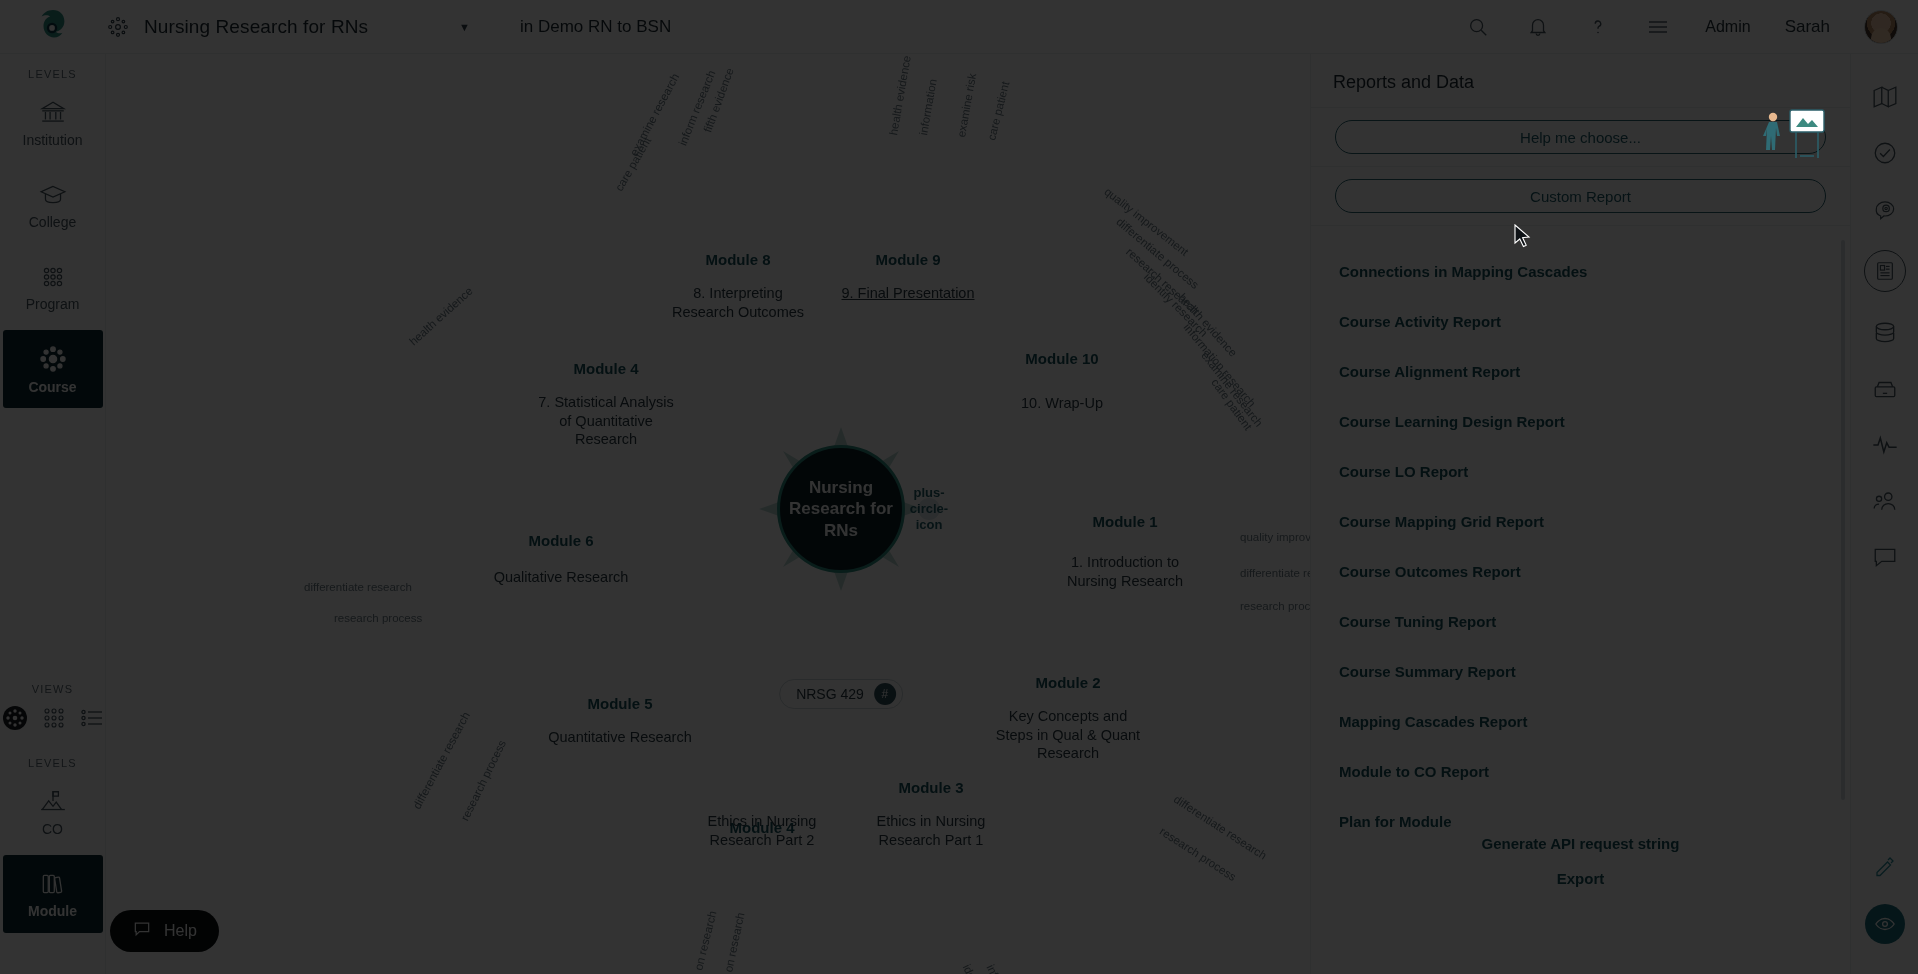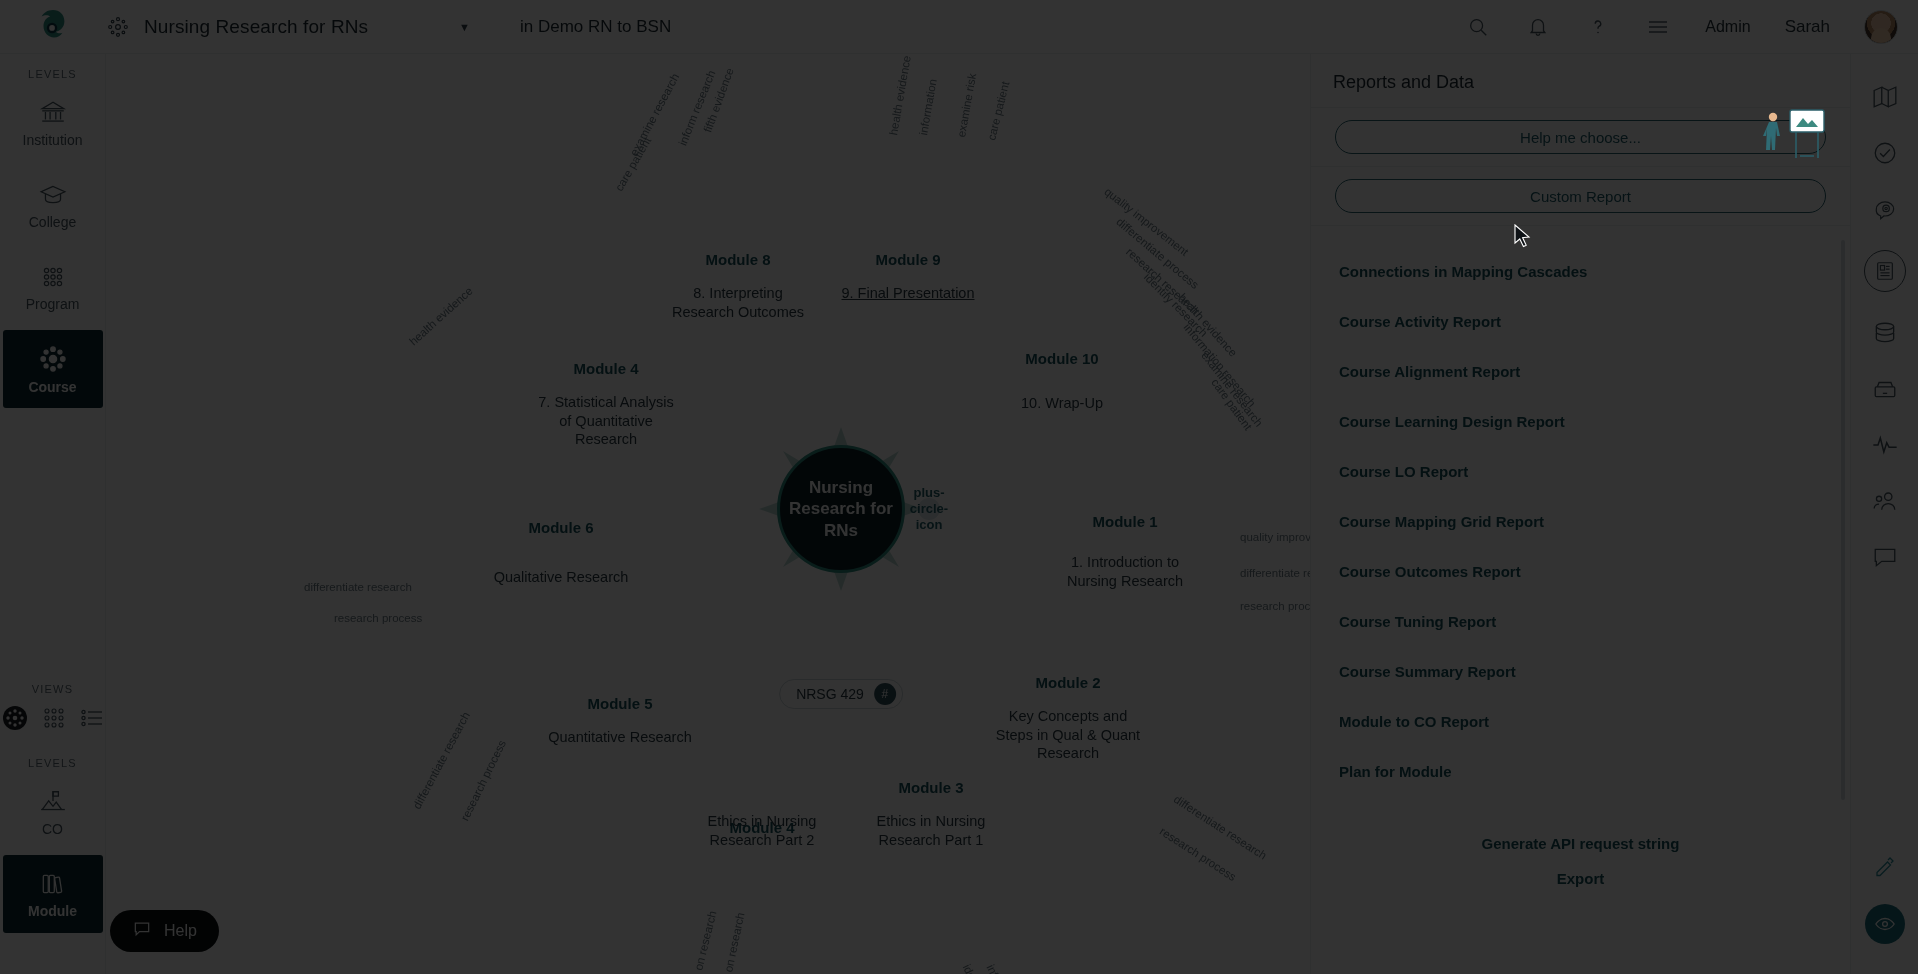--- a/index.html
+++ b/index.html
@@ -377,21 +377,21 @@
         <div class="mod-label" style="left: 1019px; top: 459px;">Module 1</div>
         <div class="mod-text" style="left: 1019px; top: 499px;">1. Introduction to Nursing Research</div>
         <div class="mod-label" style="left: 962px; top: 620px;">Module 2</div>
         <div class="mod-text" style="left: 962px; top: 653px;">Key Concepts and Steps in Qual &amp; Quant Research</div>
         <div class="mod-label" style="left: 825px; top: 725px;">Module 3</div>
         <div class="mod-text" style="left: 825px; top: 758px;">Ethics in Nursing Research Part 1</div>
         <div class="mod-label" style="left: 656px; top: 725px; margin-top: 40px;">Module 4</div>
         <div class="mod-text" style="left: 656px; top: 758px;">Ethics in Nursing Research Part 2</div>
         <div class="mod-label" style="left: 514px; top: 641px;">Module 5</div>
         <div class="mod-text" style="left: 514px; top: 674px;">Quantitative Research</div>
-        <div class="mod-label" style="left: 455px; top: 465px; text-align: center;">Module 6</div>
+        <div class="mod-label" style="left: 455px; top: 478px; text-align: center;">Module 6</div>
         <div class="mod-text" style="left: 455px; top: 514px;">Qualitative Research</div>
         <div class="mod-label" style="left: 500px; top: 306px;">Module 4</div>
         <div class="mod-text" style="left: 500px; top: 339px;">7. Statistical Analysis of Quantitative Research</div>
         <div class="mod-label" style="left: 632px; top: 197px;">Module 8</div>
         <div class="mod-text" style="left: 632px; top: 230px;">8. Interpreting Research Outcomes</div>
         <div class="mod-label" style="left: 802px; top: 197px;">Module 9</div>
         <div class="mod-text" style="left: 802px; top: 230px; text-decoration: underline;">9. Final Presentation</div>
         <div class="mod-label" style="left: 956px; top: 296px;">Module 10</div>
         <div class="mod-text" style="left: 956px; top: 340px;">10. Wrap-Up</div>
       </div>
@@ -445,20 +445,21 @@
       <div id="report-items">
           <div class="rp-item">Connections in Mapping Cascades</div>
           <div class="rp-item">Course Activity Report</div>
           <div class="rp-item">Course Alignment Report</div>
           <div class="rp-item">Course Learning Design Report</div>
           <div class="rp-item">Course LO Report</div>
           <div class="rp-item">Course Mapping Grid Report</div>
           <div class="rp-item">Course Outcomes Report</div>
           <div class="rp-item">Course Tuning Report</div>
           <div class="rp-item">Course Summary Report</div>
+          <div class="rp-item">Mapping Cascades Report</div>
           <div class="rp-item">Module to CO Report</div>
           <div class="rp-item">Plan for Module</div>
         </div>
       <div class="rp-scroll"></div>
     </div>
 
     <div class="rp-foot">
       <div class="fl">Generate API request string</div>
       <div class="fl">Export</div>
     </div>

